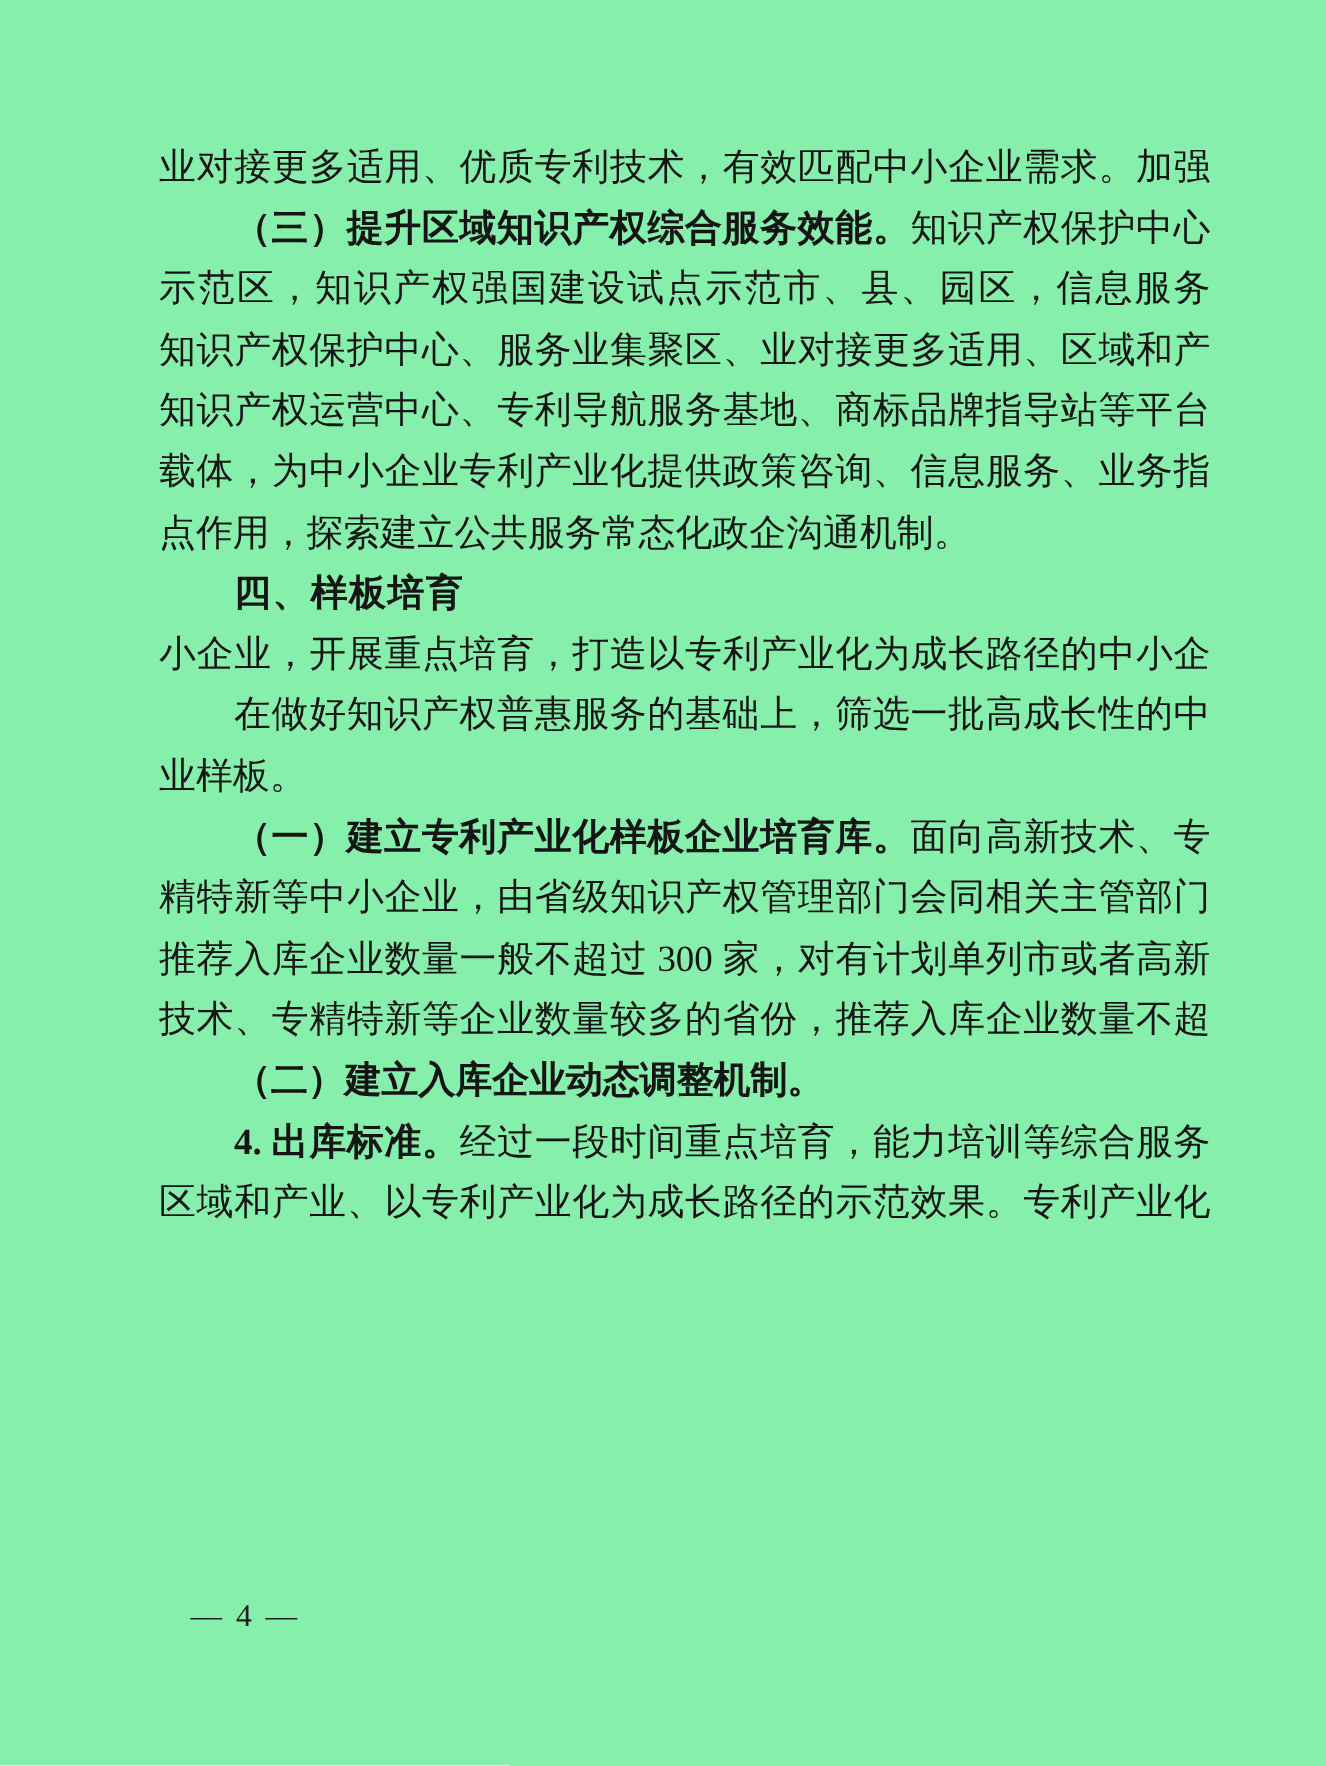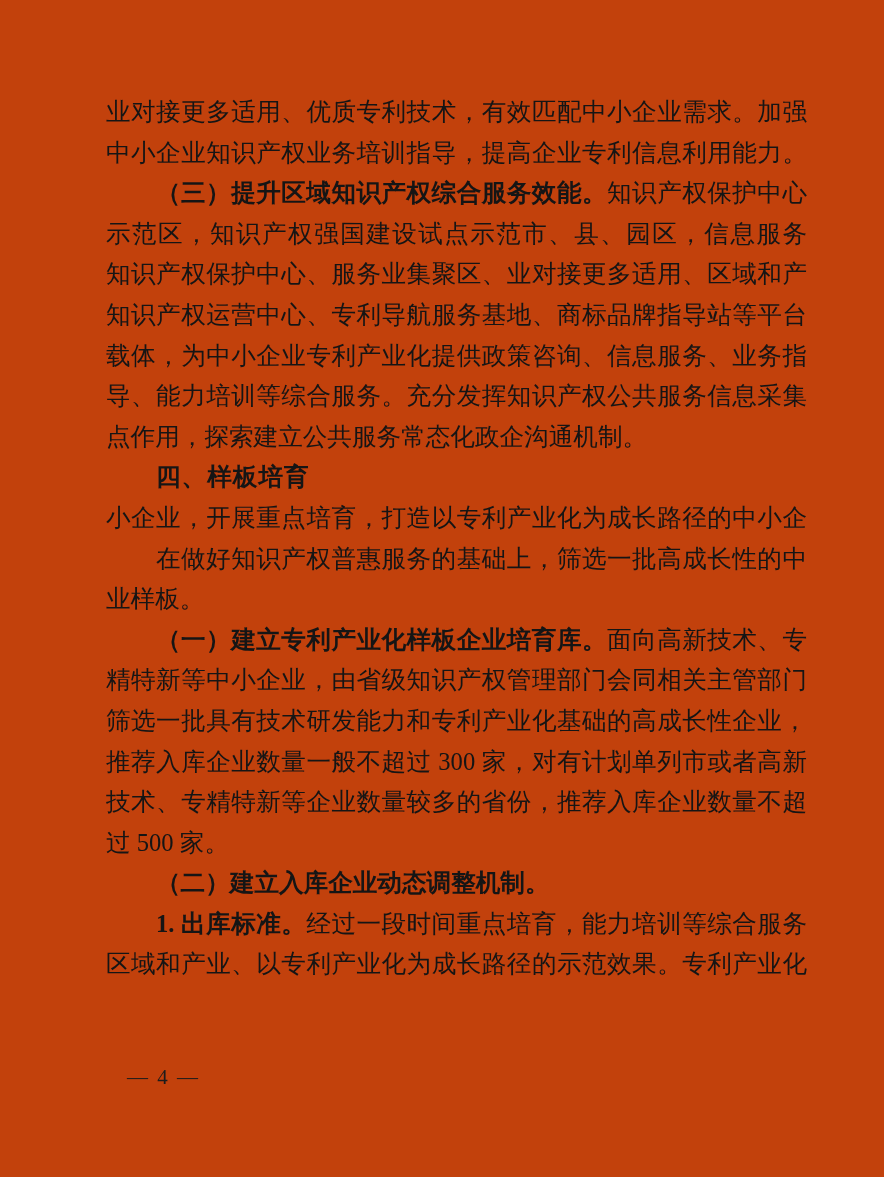--- a/index.html
+++ b/index.html
@@ -4,21 +4,21 @@
 <style>
   html, body {
     margin: 0;
     padding: 0;
     background: #ffffff;
   }
   .page {
     position: relative;
     width: 884px;
     height: 1177px;
-    background: #c2410c;
+    background: #86efac;
     overflow: hidden;
     font-family: "Liberation Serif", "DejaVu Serif", serif;
     color: #151515;
   }
   .textblock {
     position: absolute;
     left: 106px;
     top: 92px;
     width: 701px;
   }
@@ -58,38 +58,34 @@
     color: #1c1c1c;
     font-family: "Liberation Serif", "DejaVu Serif", serif;
   }
 </style>
 </head>
 <body>
 
 <div class="page">
   <div class="textblock">
       <div class="line fill"><span>业对接更多适用、优质专利技术，有效匹配中小企业需求。加强</span></div>
-      <div class="line fill"><span>中小企业知识产权业务培训指导，提高企业专利信息利用能力。</span></div>
       <div class="line fill indent"><span class="b">（三）提升区域知识产权综合服务效能。</span><span>知识产权保护中心</span></div>
       <div class="line fill"><span>示范区，知识产权强国建设试点示范市、县、园区，信息服务</span></div>
       <div class="line fill"><span>知识产权保护中心、服务业集聚区、业对接更多适用、区域和产业</span></div>
       <div class="line fill"><span>知识产权运营中心、专利导航服务基地、商标品牌指导站等平台</span></div>
       <div class="line fill"><span>载体，为中小企业专利产业化提供政策咨询、信息服务、业务指</span></div>
-      <div class="line fill"><span>导、能力培训等综合服务。充分发挥知识产权公共服务信息采集</span></div>
       <div class="line"><span>点作用，探索建立公共服务常态化政企沟通机制。</span></div>
       <div class="line indent hei"><span class="b">四、样板培育</span></div>
       <div class="line fill"><span>小企业，开展重点培育，打造以专利产业化为成长路径的中小企</span></div>
       <div class="line fill indent"><span>在做好知识产权普惠服务的基础上，筛选一批高成长性的中</span></div>
       <div class="line"><span>业样板。</span></div>
       <div class="line fill indent"><span class="b">（一）建立专利产业化样板企业培育库。</span><span>面向高新技术、专</span></div>
       <div class="line fill"><span>精特新等中小企业，由省级知识产权管理部门会同相关主管部门</span></div>
-      <div class="line fill"><span>筛选一批具有技术研发能力和专利产业化基础的高成长性企业，</span></div>
       <div class="line fill"><span>推荐入库企业数量一般不超过 300 家，对有计划单列市或者高新</span></div>
       <div class="line fill"><span>技术、专精特新等企业数量较多的省份，推荐入库企业数量不超</span></div>
-      <div class="line"><span>过 500 家。</span></div>
       <div class="line indent"><span class="b">（二）建立入库企业动态调整机制。</span></div>
-      <div class="line fill indent"><span class="b">1. 出库标准。</span><span>经过一段时间重点培育，能力培训等综合服务</span></div>
+      <div class="line fill indent"><span class="b">4. 出库标准。</span><span>经过一段时间重点培育，能力培训等综合服务</span></div>
       <div class="line fill"><span>区域和产业、以专利产业化为成长路径的示范效果。专利产业化率</span></div>
     </div>
   <div class="footer">
     <span>— 4 —</span>
   </div>
 </div>
 
 </body></html>

